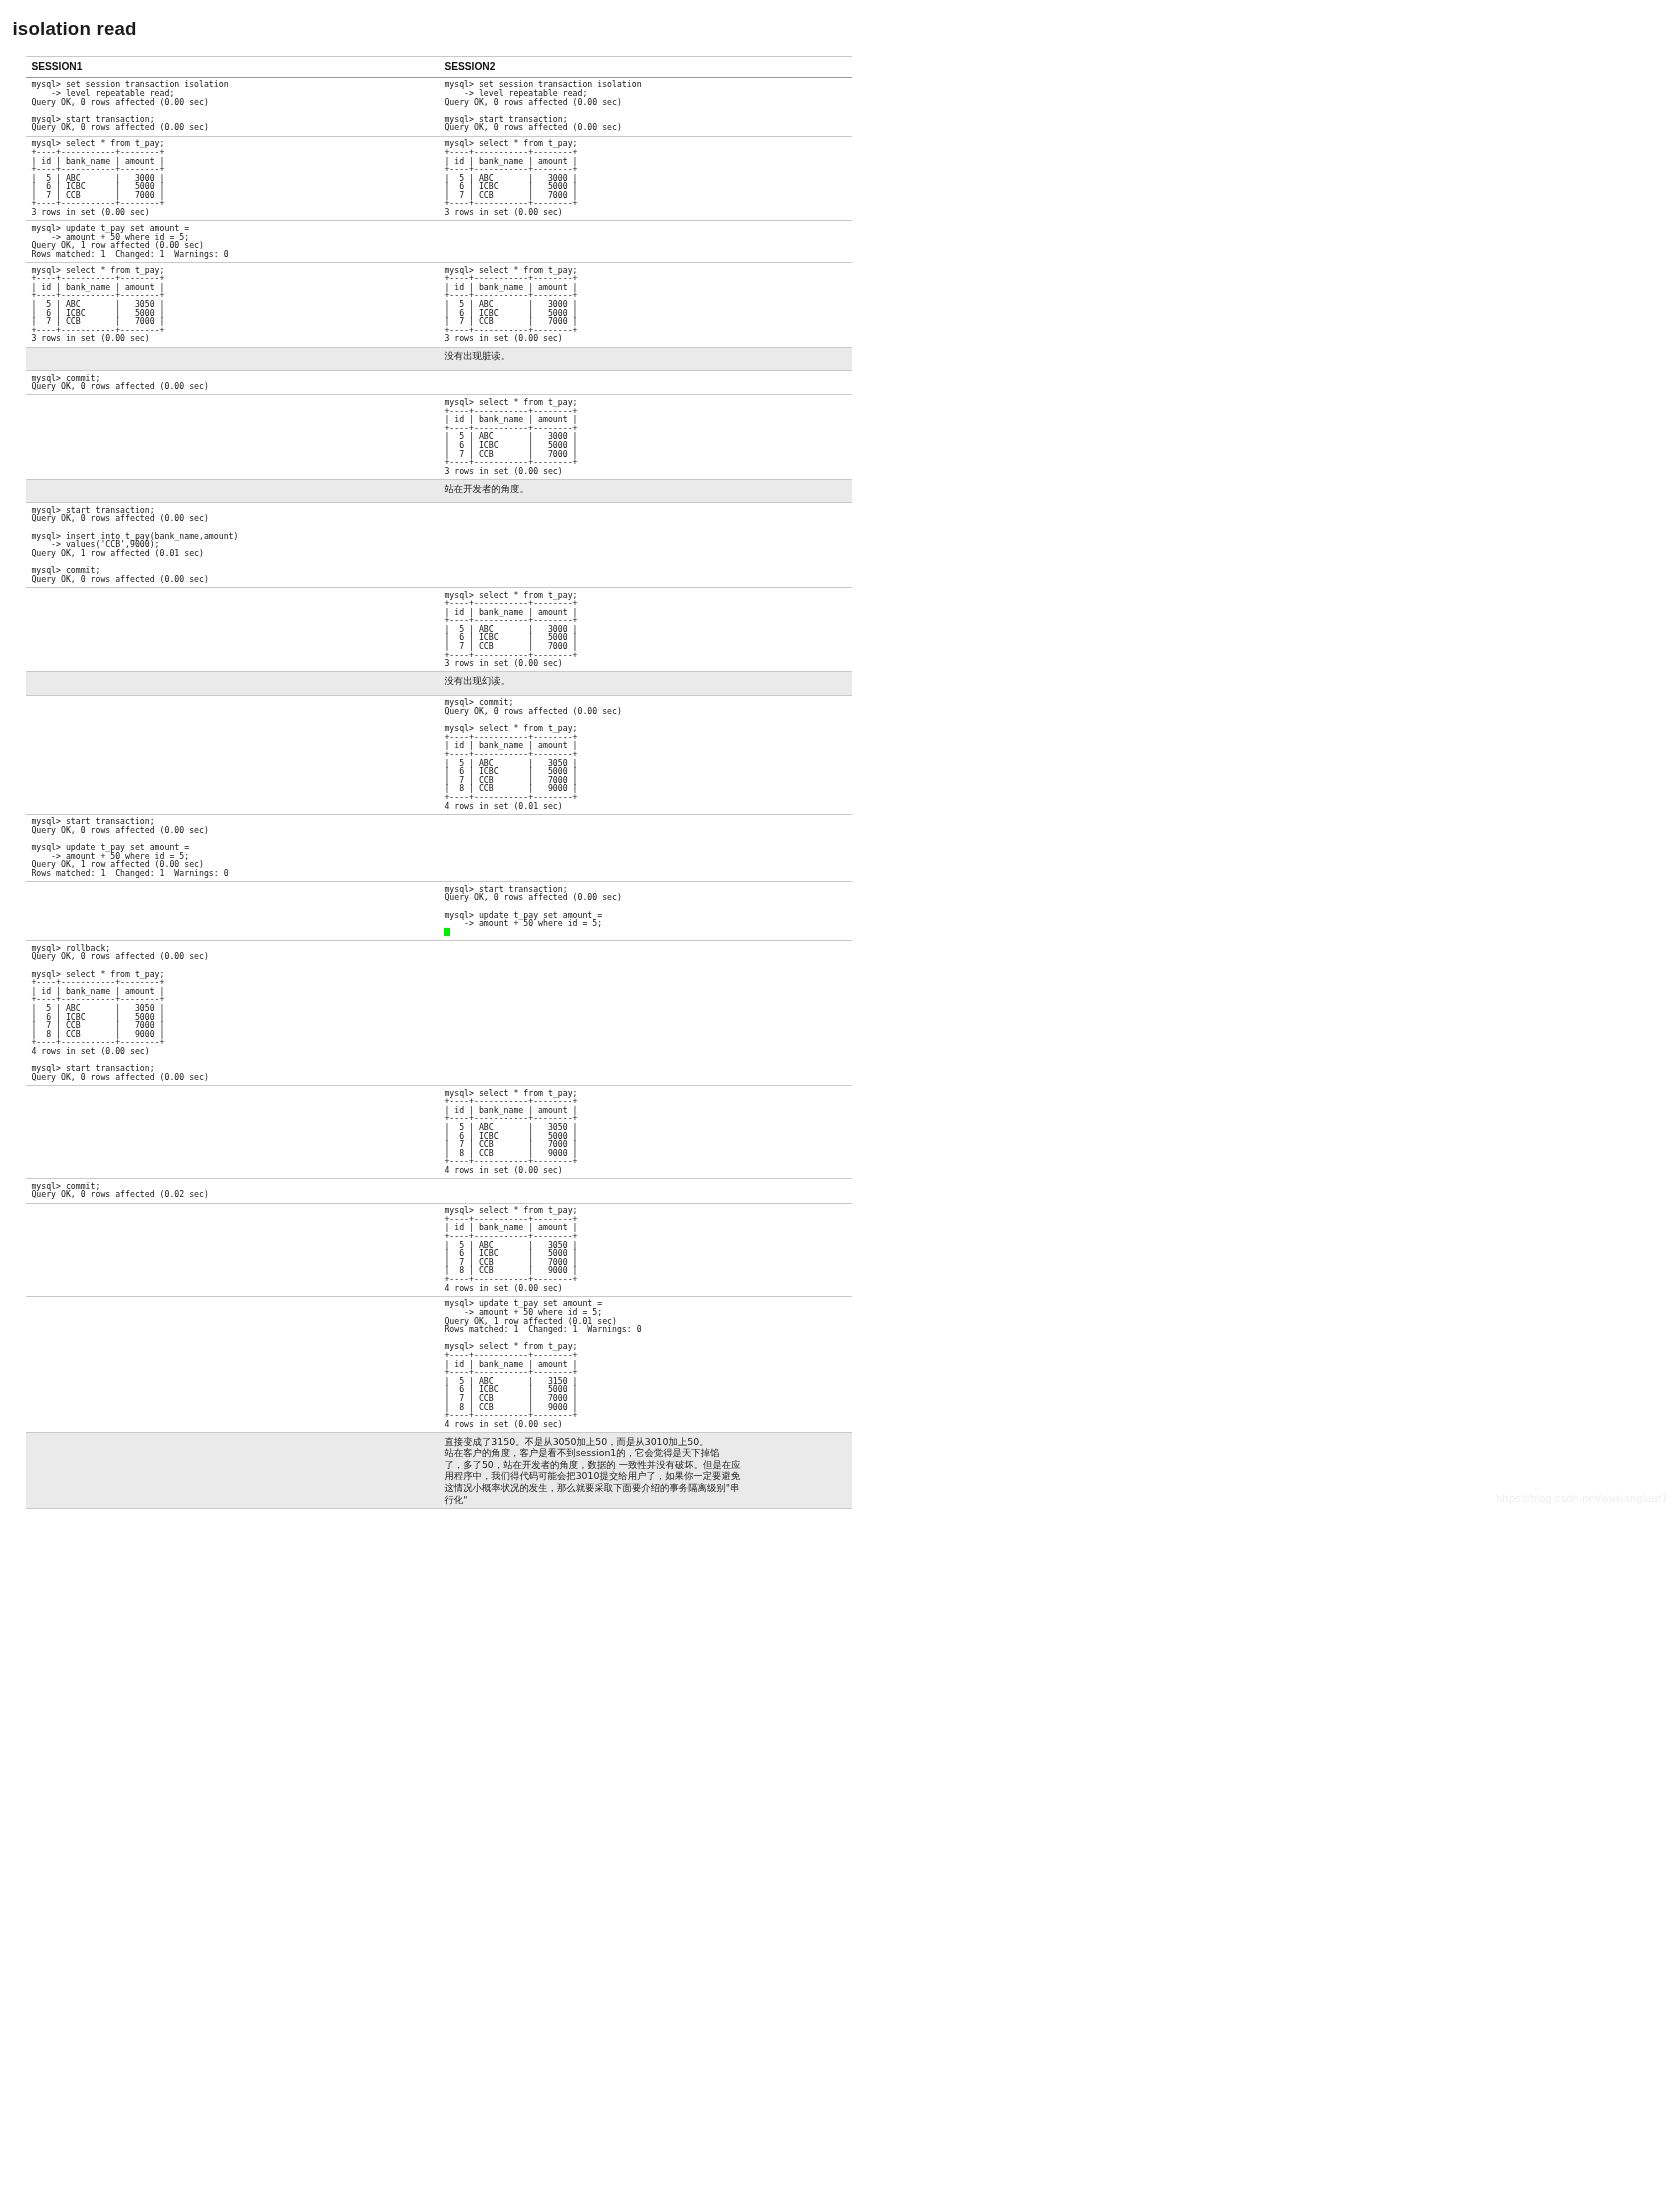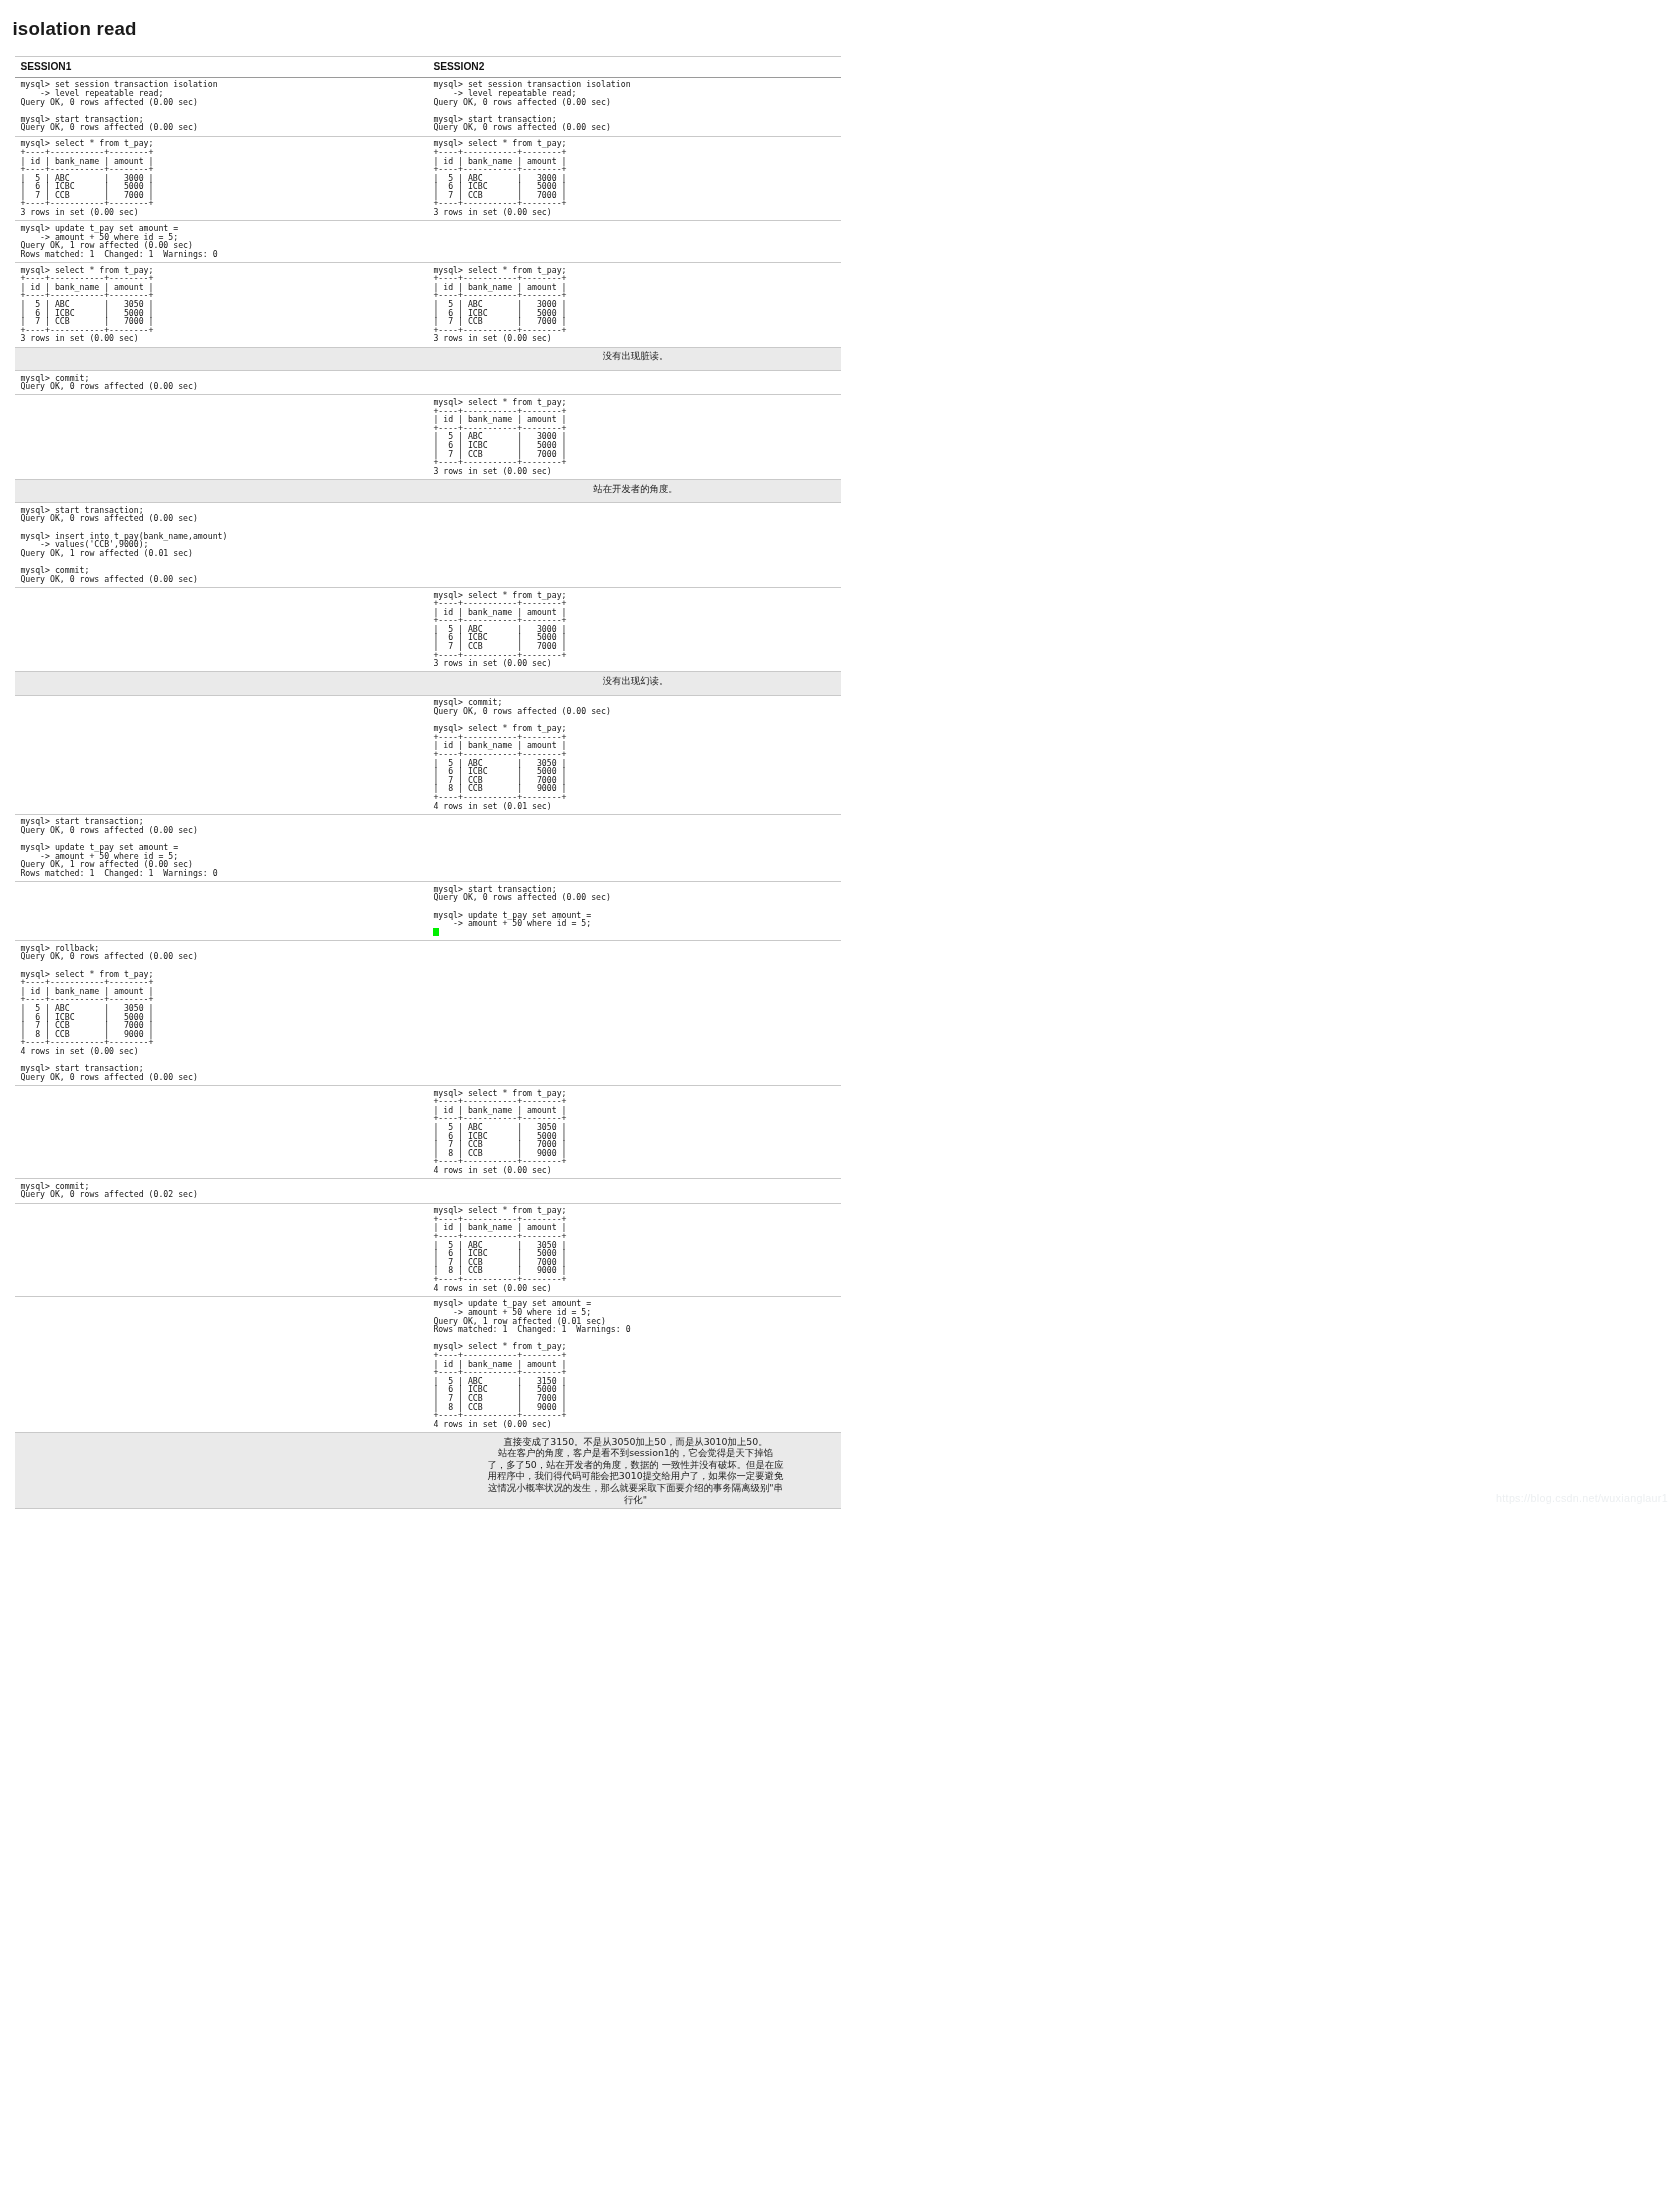--- a/index.html
+++ b/index.html
@@ -24,21 +24,21 @@
     font-size: 18.7px;
     font-weight: 700;
     margin: 7.1px 0 16px 5.3px;
     color: #1a1a1a;
     letter-spacing: 0.2px;
     font-family: "Liberation Sans", sans-serif;
   }
   table.xcompare {
     border-collapse: collapse;
     width: 825px;
-    margin-left: 8px;
+    margin-left: 19px;
     table-layout: fixed;
     background: #fff;
   }
   table.xcompare col.c1 { width: 258px; }
   table.xcompare col.c2 { width: 155px; }
   table.xcompare col.c3 { width: 258px; }
   table.xcompare col.c4 { width: 155px; }
 
   table.xcompare th {
     text-align: left;
@@ -78,21 +78,20 @@
   }
   .shade { background: #eaeaea; }
   .blank { background: #ffffff; }
   .note {
     font-family: "DejaVu Sans", "Liberation Sans", sans-serif;
     font-size: 9.4px;
     line-height: 11.6px;
     color: #1b1b1b;
     padding: 2.7px 3.6px 2.7px 5.3px;
     white-space: pre-wrap;
-    text-align: center;
   }
   tr.note-row .shade { background: #eaeaea; }
   .cursor-block {
     display: inline-block;
     width: 5.3px;
     height: 8px;
     background: #00ef00;
     vertical-align: -0.9px;
   }
   .watermark {

